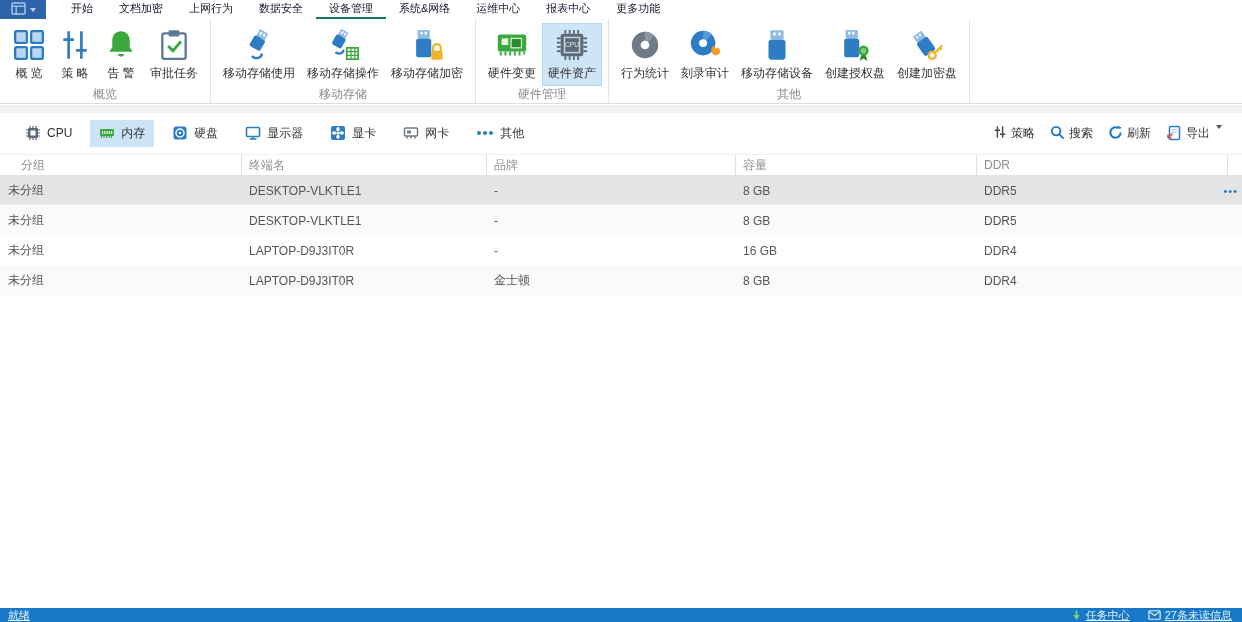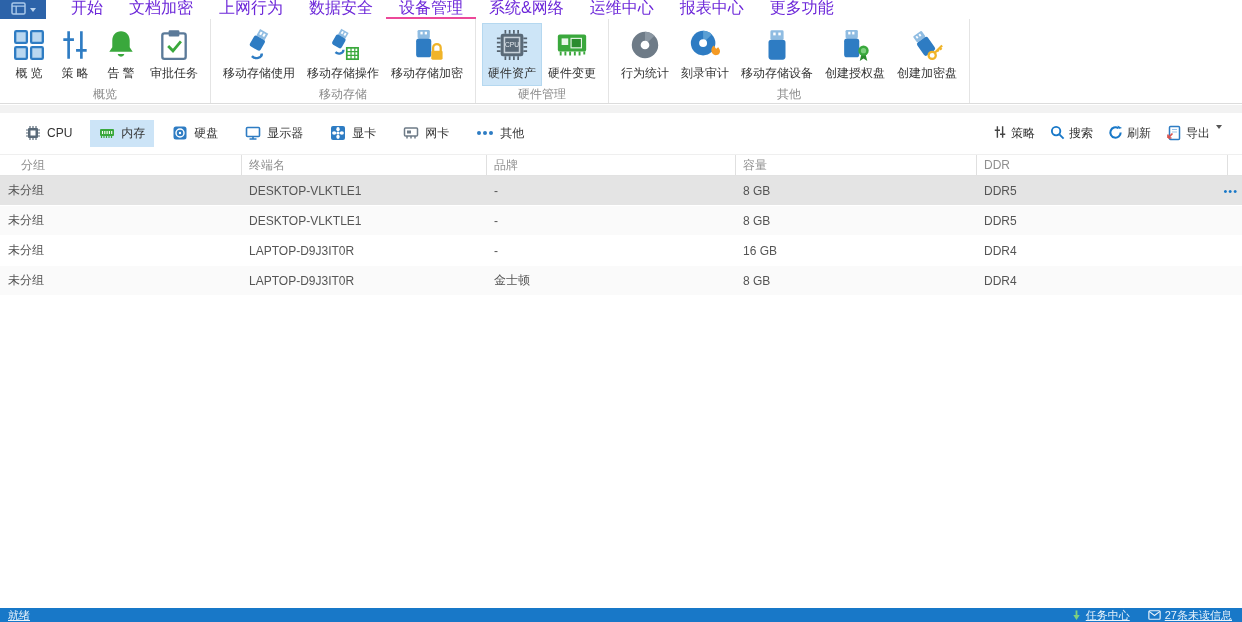--- a/index.html
+++ b/index.html
@@ -5,22 +5,22 @@
   * { box-sizing: border-box; margin: 0; padding: 0; }
   html,body { width:1242px; height:622px; }
   body {
     font-family: "Liberation Sans", "DejaVu Sans", sans-serif;
     background:#fff; position:relative; overflow:hidden; font-size:12px; color:#333;
   }
   
   .tabbar { position:absolute; top:0; left:0; right:0; height:19px; background:#fff; display:flex; align-items:stretch; }
   .app-btn { width:46px; background:#2c63a9; display:flex; align-items:center; justify-content:center; gap:4px; cursor:pointer; }
   .tabs { display:flex; margin-left:12px; }
-  .tab { padding:0 13px; display:flex; align-items:center; font-size:16px; color:#6d28d9; cursor:pointer; border-bottom:2px solid transparent; }
-  .tab.selected { border-bottom:2px solid #ec4899; }
+  .tab { padding:0 13px; display:flex; align-items:center; font-size:11px; color:#0f172a; cursor:pointer; border-bottom:2px solid transparent; }
+  .tab.selected { border-bottom:2px solid #0f766e; }
   .caret { width:0; height:0; border-left:3.5px solid transparent; border-right:3.5px solid transparent; border-top:4px solid #b9d3ee; }
   .caret.dark { border-top-color:#555; margin-left:2px; }
 
   
   .ribbon { position:absolute; top:19px; left:0; right:0; height:85px; background:#fff; border-bottom:1px solid #dcdcdc; display:flex; }
   .ribbon-group { display:flex; flex-direction:column; border-right:1px solid #e4e4e4; padding:0 6px; }
   .ribbon-items { display:flex; flex:1; align-items:flex-start; padding-top:4px; }
   .ribbon-item { display:flex; flex-direction:column; align-items:center; gap:3px; padding:4px 5px 3px; min-width:46px; cursor:pointer; border:1px solid transparent; }
   .ribbon-item.selected { background:#cde5f7; border:1px solid #b5d8f0; }
   .ribbon-item svg { width:34px; height:34px; display:block; }
@@ -175,43 +175,43 @@
             </svg>
         </span>
         <span class="lbl">移动存储加密</span>
       </div>
     </div>
     <div class="group-label">移动存储</div>
   </div>
 
   <div class="ribbon-group">
     <div class="ribbon-items">
+      <div class="ribbon-item">
+        <span>
+          <svg viewBox="0 0 36 36">
+              <rect x="3" y="7" width="30" height="18" rx="2" fill="#3aa83c"></rect>
+              <rect x="7" y="11" width="7" height="7" fill="#e9f6e9"></rect>
+              <rect x="17" y="11" width="11" height="10" fill="#2b8c2e" stroke="#e9f6e9" stroke-width="1.2"></rect>
+              <path d="M6 25v4M11 25v4M16 25v4M21 25v4M26 25v4M31 25v3" stroke="#3aa83c" stroke-width="2"></path>
+            </svg>
+        </span>
+        <span class="lbl">硬件变更</span>
+      </div>
       <div class="ribbon-item selected">
         <span>
           <svg viewBox="0 0 36 36">
               <g stroke="#55626e" stroke-width="1.8">
                 <path d="M11 2v4M15.5 2v4M20 2v4M24.5 2v4M11 30v4M15.5 30v4M20 30v4M24.5 30v4M2 11h4M2 15.5h4M2 20h4M2 24.5h4M30 11h4M30 15.5h4M30 20h4M30 24.5h4"></path>
               </g>
               <rect x="6" y="6" width="24" height="24" rx="2.5" fill="#5a6a78"></rect>
               <rect x="10" y="10" width="16" height="16" fill="none" stroke="#c8d2da" stroke-width="1.6"></rect>
               <text x="18" y="20.5" font-size="7" fill="#e8eef3" text-anchor="middle">CPU</text>
             </svg>
         </span>
         <span class="lbl">硬件资产</span>
-      </div>
-      <div class="ribbon-item">
-        <span>
-          <svg viewBox="0 0 36 36">
-              <rect x="3" y="7" width="30" height="18" rx="2" fill="#3aa83c"></rect>
-              <rect x="7" y="11" width="7" height="7" fill="#e9f6e9"></rect>
-              <rect x="17" y="11" width="11" height="10" fill="#2b8c2e" stroke="#e9f6e9" stroke-width="1.2"></rect>
-              <path d="M6 25v4M11 25v4M16 25v4M21 25v4M26 25v4M31 25v3" stroke="#3aa83c" stroke-width="2"></path>
-            </svg>
-        </span>
-        <span class="lbl">硬件变更</span>
       </div>
     </div>
     <div class="group-label">硬件管理</div>
   </div>
 
   <div class="ribbon-group">
     <div class="ribbon-items">
       <div class="ribbon-item">
         <span>
           <svg viewBox="0 0 36 36">

